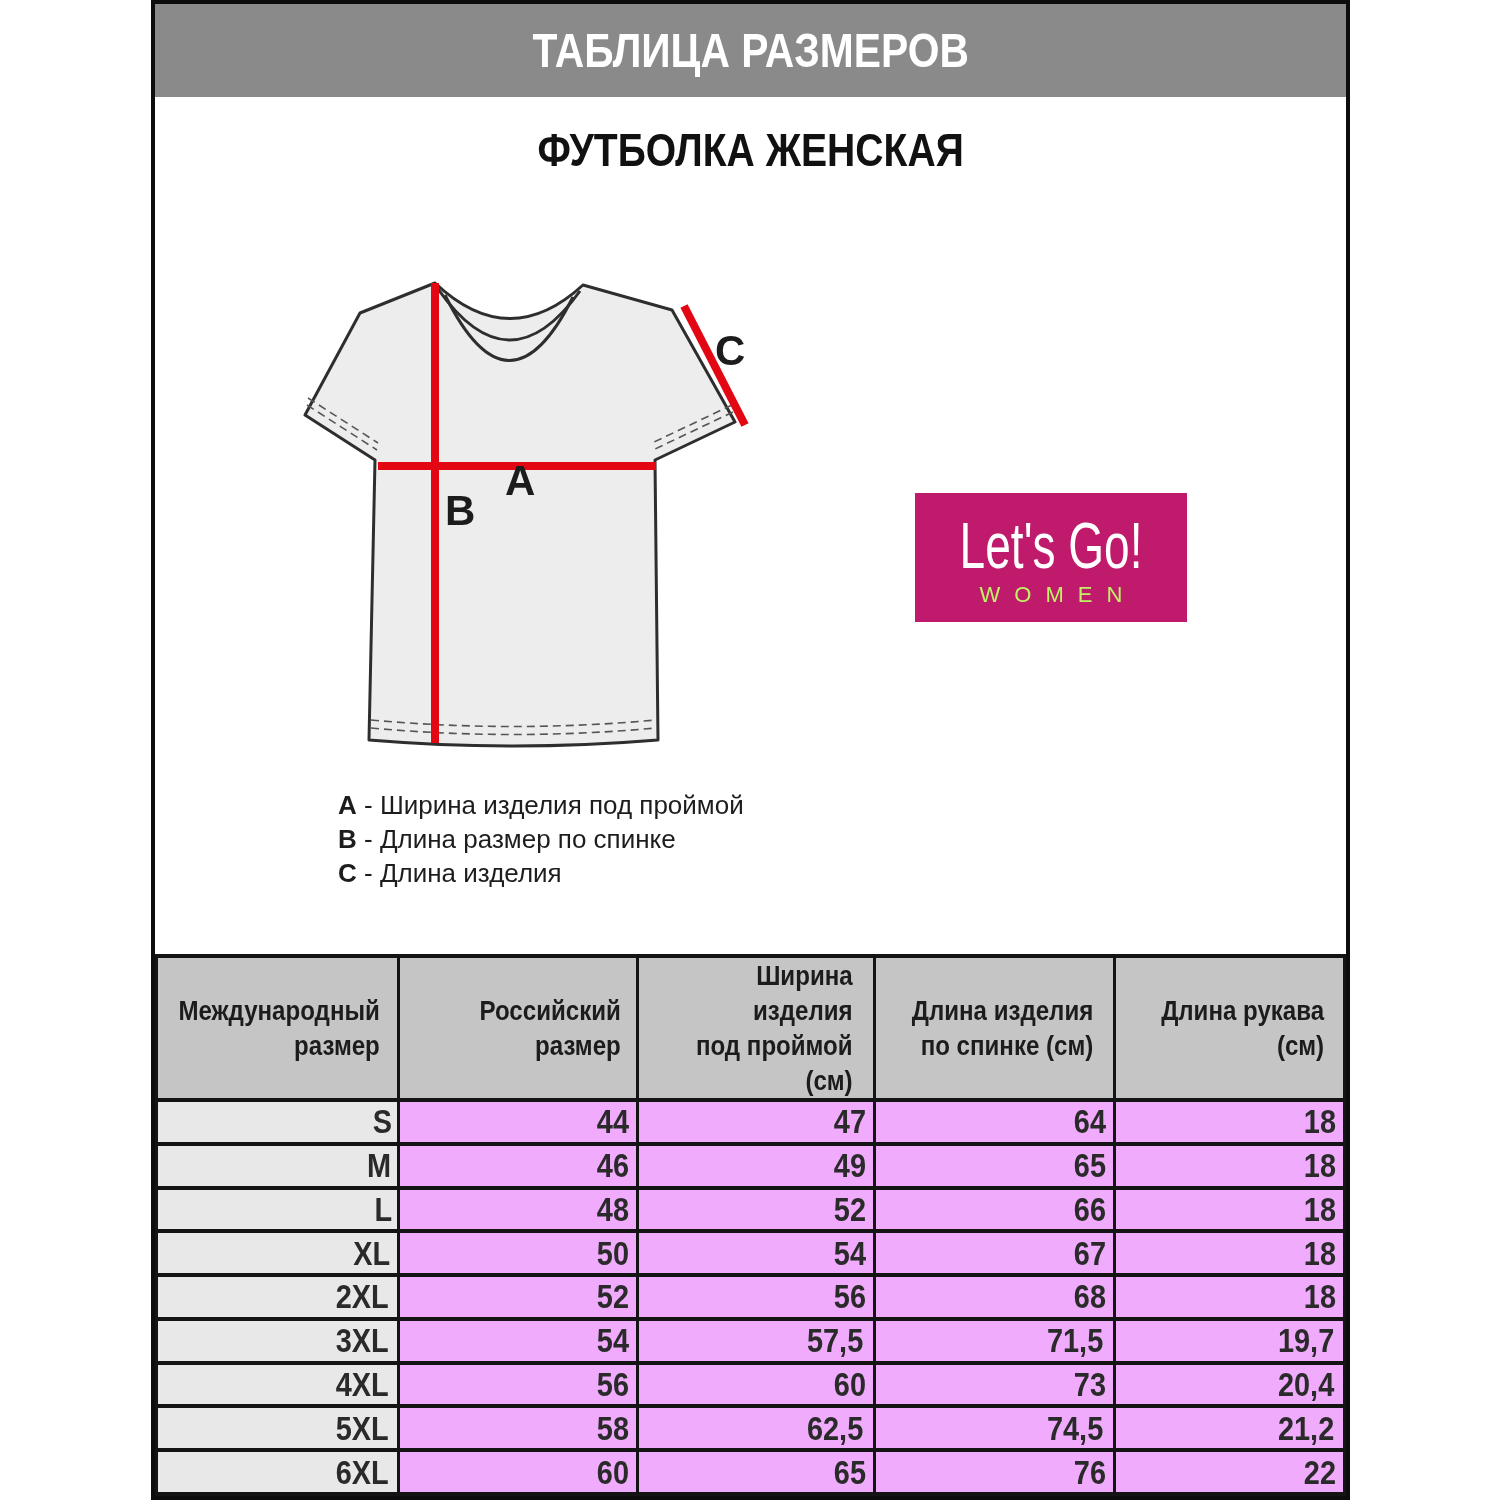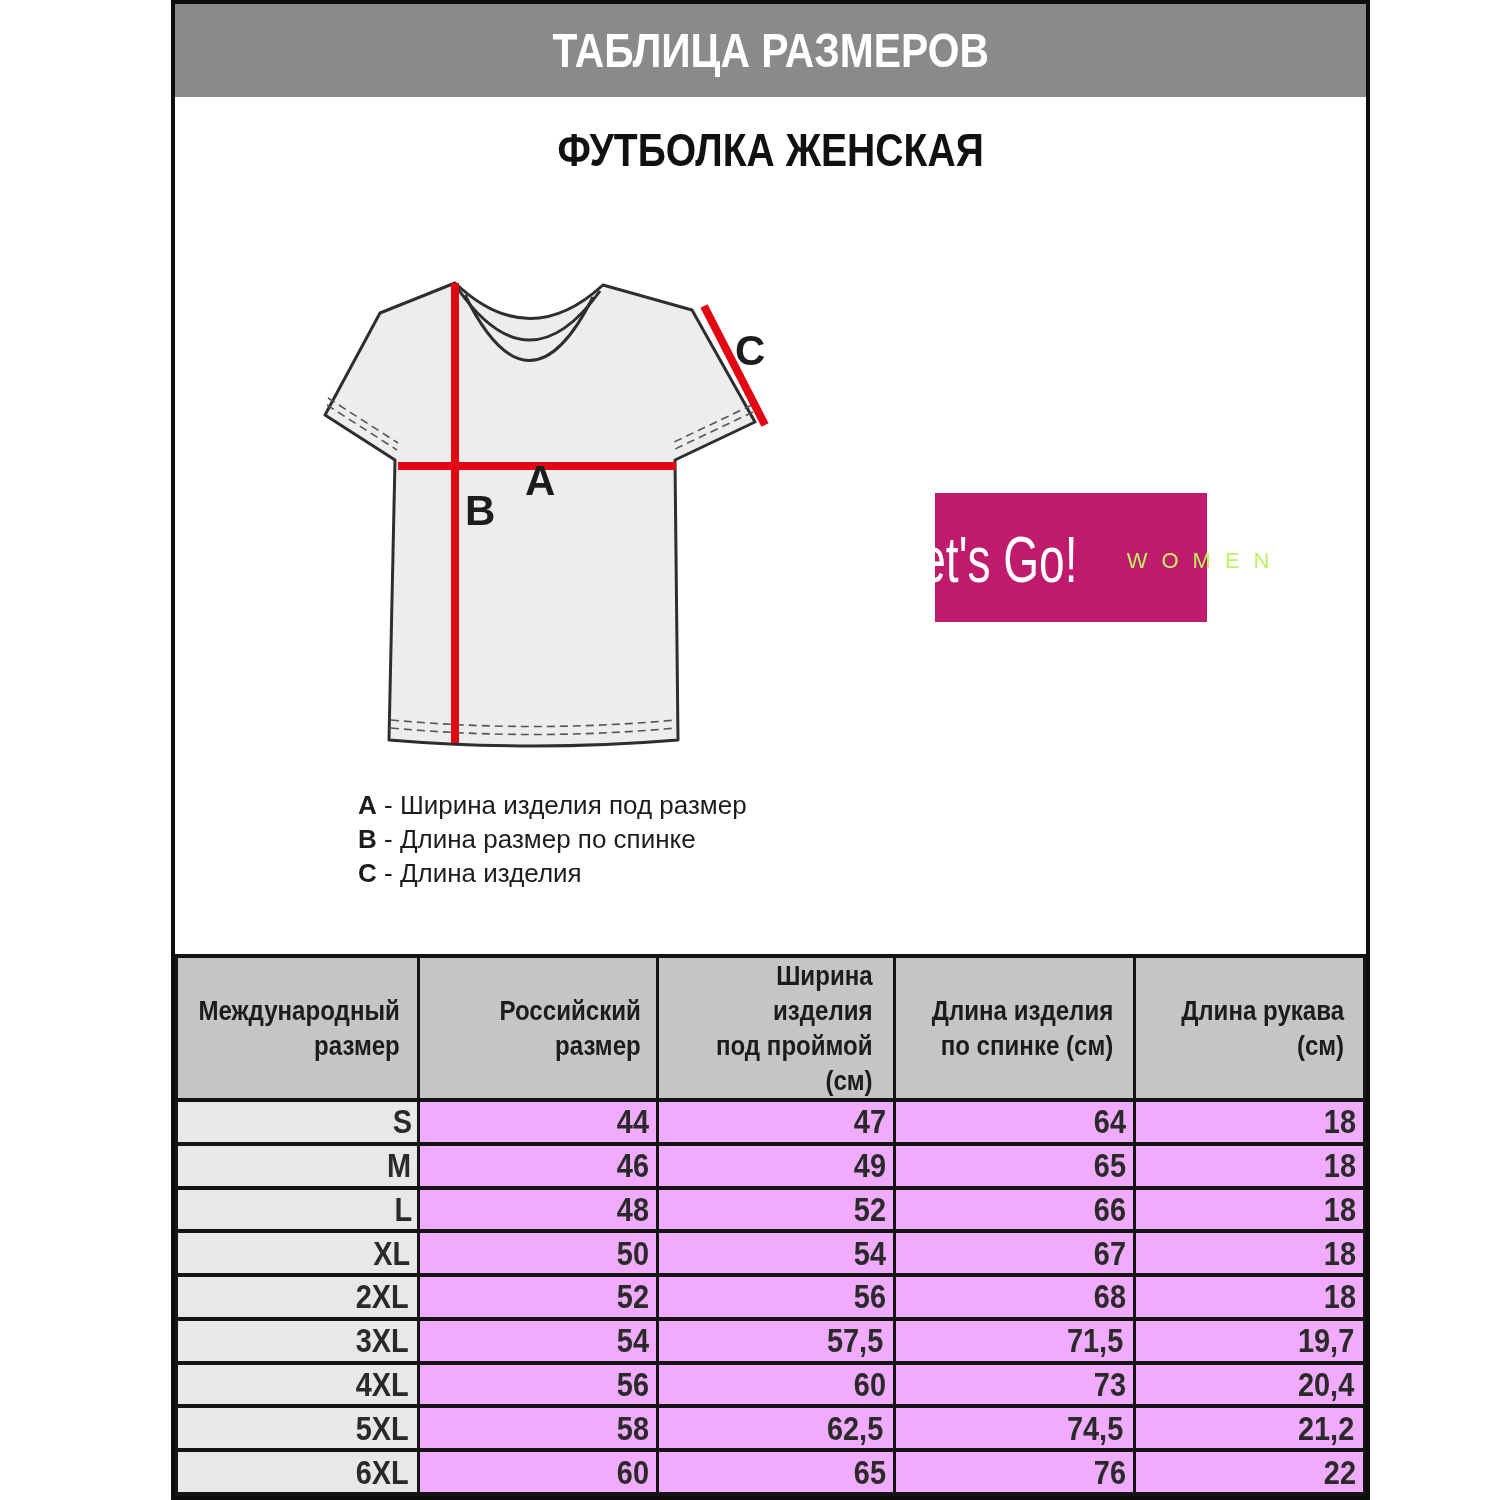--- a/index.html
+++ b/index.html
@@ -6,21 +6,21 @@
     --accent-red:#e30613;
     --logo-bg:#c01a6c;
     --bar-bg:#8a8a8a;
   }
   *{box-sizing:border-box;margin:0;padding:0;}
   html,body{width:1500px;height:1500px;background:#ffffff;overflow:hidden;}
   body{font-family:"Liberation Sans","DejaVu Sans",sans-serif;color:#1a1a1a;}
 
   .sheet{
     position:absolute;left:151px;top:0;width:1199px;height:1500px;
-    border:4px solid #0d0d0d;background:#ffffff;margin-left:20px;
+    border:4px solid #0d0d0d;background:#ffffff;
   }
   .titlebar{
     height:93px;background:var(--bar-bg,#8a8a8a);
     display:flex;align-items:center;justify-content:center;
   }
   .titlebar .t{
     color:#ffffff;font-weight:bold;font-size:48px;white-space:nowrap;
     display:inline-block;transform:scaleX(0.85);
   }
   .subtitle{
@@ -36,21 +36,21 @@
 
   .outline{fill:#ededed;stroke:#2e2e2e;stroke-width:3;stroke-linejoin:round;}
   .seam{fill:none;stroke:#2e2e2e;stroke-width:3;}
   .stitch{fill:none;stroke:#555;stroke-width:1.6;stroke-dasharray:8 5;}
   .redline{fill:none;stroke:var(--accent-red,#e30613);stroke-width:8;}
   .dimlabel{font-family:"Liberation Sans","DejaVu Sans",sans-serif;font-size:42px;font-weight:bold;fill:#1c1c1c;}
 
   .logo{
     position:absolute;left:760px;top:392px;width:272px;height:129px;
     background:var(--logo-bg,#c01a6c);
-    display:flex;flex-direction:row;align-items:center;justify-content:center;
+    display:flex;flex-direction:column;align-items:center;justify-content:center;
   }
   .logo .brand{
     color:#ffffff;font-size:64px;font-weight:400;white-space:nowrap;
     display:inline-block;transform:scaleX(0.72);line-height:1;margin-top:4px;
   }
   .logo .tag{
     color:#bef264;font-size:22px;font-weight:400;letter-spacing:14px;
     padding-left:14px;white-space:nowrap;line-height:1;margin-top:6px;
   }
 
@@ -127,21 +127,21 @@
 
     <div class="logo">
       <span class="brand">Let's Go!</span>
       <span class="tag">WOMEN</span>
     </div>
 
     <div class="legend">
       <div class="legend-line">
         <span class="legend-key">A</span>
         <span>-</span>
-        <span>Ширина изделия под размер</span>
+        <span>Ширина изделия под проймой</span>
       </div>
       <div class="legend-line">
         <span class="legend-key">B</span>
         <span>-</span>
         <span>Длина размер по спинке</span>
       </div>
       <div class="legend-line">
         <span class="legend-key">C</span>
         <span>-</span>
         <span>Длина изделия</span>

